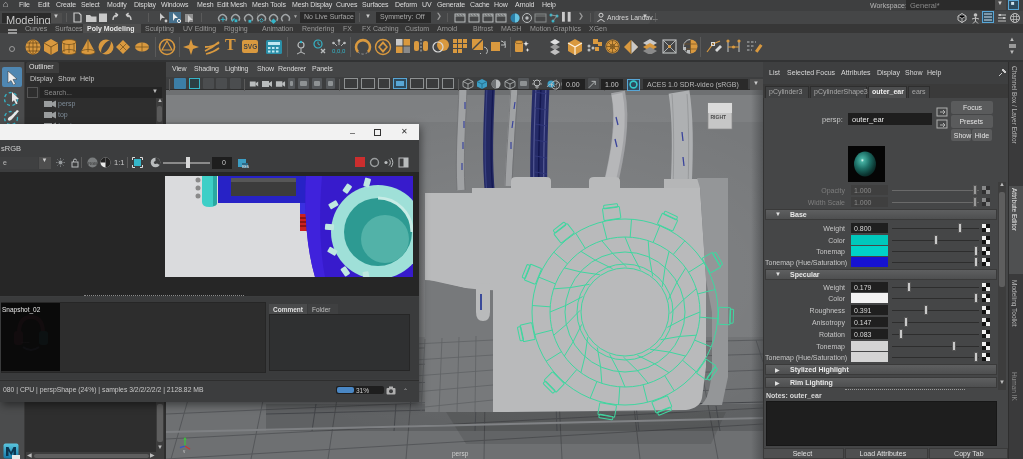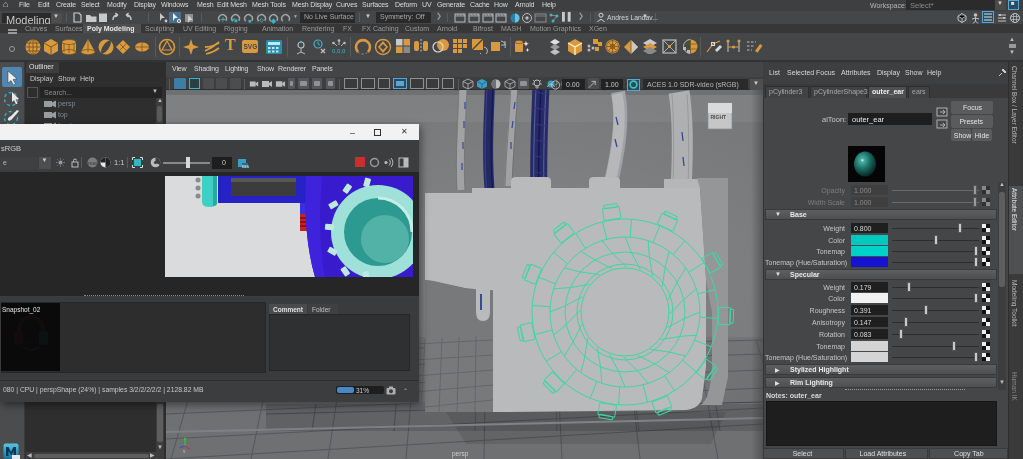--- a/index.html
+++ b/index.html
@@ -24,21 +24,21 @@
 <div class="tx" style="left:362px;top:1px;font-size:7px;letter-spacing:-0.15px;color:#dcdcdc;">Surfaces</div>
 <div class="tx" style="left:395px;top:1px;font-size:7px;letter-spacing:-0.15px;color:#dcdcdc;">Deform</div>
 <div class="tx" style="left:422px;top:1px;font-size:7px;letter-spacing:-0.15px;color:#dcdcdc;">UV</div>
 <div class="tx" style="left:437px;top:1px;font-size:7px;letter-spacing:-0.15px;color:#dcdcdc;">Generate</div>
 <div class="tx" style="left:470px;top:1px;font-size:7px;letter-spacing:-0.15px;color:#dcdcdc;">Cache</div>
 <div class="tx" style="left:494px;top:1px;font-size:7px;letter-spacing:-0.15px;color:#dcdcdc;">How</div>
 <div class="tx" style="left:515px;top:1px;font-size:7px;letter-spacing:-0.15px;color:#dcdcdc;">Arnold</div>
 <div class="tx" style="left:542px;top:1px;font-size:7px;letter-spacing:-0.15px;color:#dcdcdc;">Help</div>
 <div class="tx" style="left:870px;top:1.5px;font-size:7px;color:#b5b5b5;">Workspace:</div>
 <div class="ab" style="left:906px;top:0px;width:89px;height:10px;background:#2b2b2b;"></div>
-<div class="tx" style="left:910px;top:1px;font-size:7.5px;color:#8a8a8a;">Select*</div>
+<div class="tx" style="left:910px;top:1px;font-size:7.5px;color:#8a8a8a;">General*</div>
 <div class="ab" style="left:995px;top:0px;width:11px;height:10px;background:#4a4a4a;"></div>
 <div class="tx" style="left:997px;top:0px;font-size:6px;color:#ccc;">▼</div>
 <div class="ab" style="left:1008px;top:0px;width:11px;height:10px;background:#2e4b5e;border:1px solid #58a6d6;"></div>
 <div class="tx" style="left:1011px;top:0px;font-size:6px;color:#cfe3ef;">■</div>
 <div class="ab" style="left:0;top:11px;width:1023px;height:13px;background:#454647;"></div>
 <div class="ab" style="left:2px;top:12.5px;width:49px;height:10px;background:#2a2a2a;"></div>
 <div class="tx" style="left:6px;top:13.5px;font-size:11px;color:#c8c8c8;">Modeling</div>
 <div class="ab" style="left:51px;top:12.5px;width:11px;height:10px;background:#4e4e4e;"></div>
 <div class="tx" style="left:53px;top:12.5px;font-size:6px;color:#ccc;">▼</div>
 <div class="ab" style="left:66px;top:13px;width:1px;height:9px;background:#5a5a5a;"></div>
@@ -791,21 +791,21 @@
     </svg>
 <div class="ab" style="left:763px;top:84px;width:245px;height:14px;background:#3a3a3a;"></div>
 <div class="ab" style="left:765px;top:86px;width:44px;height:12px;background:#414243;border:1px solid #2e2e2e;border-bottom:none;"></div>
 <div class="tx" style="left:769px;top:88px;font-size:7px;color:#a8a8a8;font-weight:normal;">pCylinder3</div>
 <div class="ab" style="left:810px;top:86px;width:57px;height:12px;background:#414243;border:1px solid #2e2e2e;border-bottom:none;"></div>
 <div class="tx" style="left:814px;top:88px;font-size:7px;color:#a8a8a8;font-weight:normal;">pCylinderShape3</div>
 <div class="ab" style="left:868px;top:86px;width:39px;height:12px;background:#4f5051;border:1px solid #2e2e2e;border-bottom:none;"></div>
 <div class="tx" style="left:872px;top:88px;font-size:7px;color:#f0f0f0;font-weight:bold;">outer_ear</div>
 <div class="ab" style="left:908px;top:86px;width:22px;height:12px;background:#414243;border:1px solid #2e2e2e;border-bottom:none;"></div>
 <div class="tx" style="left:912px;top:88px;font-size:7px;color:#a8a8a8;font-weight:normal;">ears</div>
-<div class="tx" style="left:822px;top:115px;font-size:7.5px;color:#c8c8c8;">aiToon:</div>
+<div class="tx" style="left:822px;top:115px;font-size:7.5px;color:#c8c8c8;">persp:</div>
 <div class="ab" style="left:848px;top:112.5px;width:84px;height:12px;background:#1e1e1e;"></div>
 <div class="tx" style="left:852px;top:114.5px;font-size:7.5px;color:#e8e8e8;">outer_ear</div>
 <svg class="ab" style="left:936px;top:107px" width="13" height="11" viewBox="0 0 13 11">
       <rect x="1" y="1" width="10" height="8" fill="none" stroke="#b0b0b0"></rect>
       <path d="M4 5 h5 M7 3 l2 2 -2 2" stroke="#b0b0b0" fill="none"></path>
     </svg>
 <svg class="ab" style="left:936px;top:119px" width="13" height="11" viewBox="0 0 13 11">
       <rect x="1" y="1" width="10" height="8" fill="none" stroke="#b0b0b0"></rect>
       <path d="M9 5 h-5 M6 3 l-2 2 2 2" stroke="#b0b0b0" fill="none" transform="rotate(180 6.5 5.5)"></path>
     </svg>

